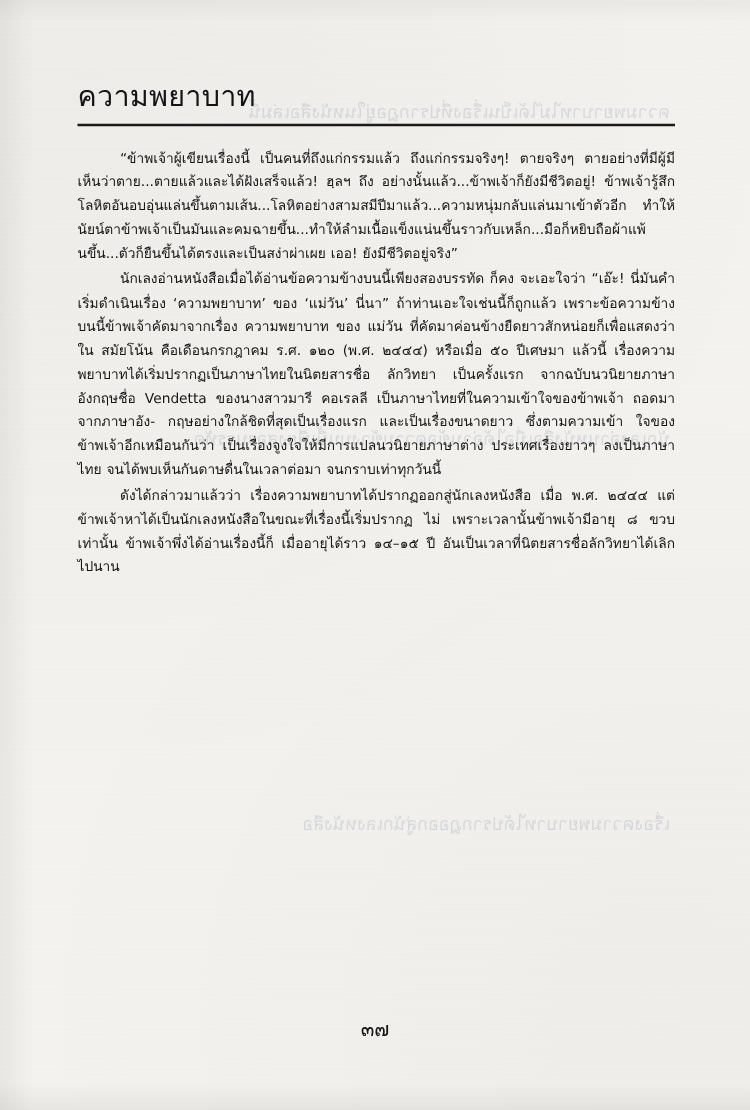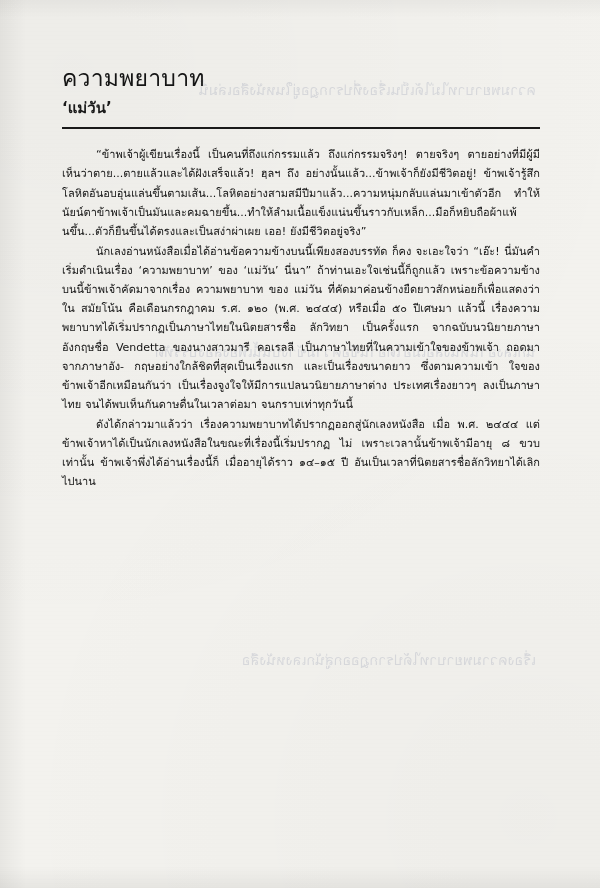--- a/index.html
+++ b/index.html
@@ -125,23 +125,23 @@
   <div class="edge-shadow-left"></div>
   <div class="edge-shadow-top"></div>
   <div class="edge-shadow-bottom"></div>
 
   <div class="bleed-through bleed-1">ความพยาบาทไม่ได้เป็นเรื่องที่ปรากฏอยู่ในหนังสือเล่มนี้</div>
   <div class="bleed-through bleed-2">นักเลงอ่านหนังสือเมื่อได้อ่านข้อความข้างบนนี้เพียงสองบรรทัด</div>
   <div class="bleed-through bleed-3">เรื่องความพยาบาทได้ปรากฏออกสู่นักเลงหนังสือ</div>
 
   <div class="content">
     <h1 class="title">ความพยาบาท</h1>
-    <div class="subtitle">‘แม่วัน’</div>
     <div class="rule"></div>
 
     <div class="body-text">
       <p class="para">“ข้าพเจ้าผู้เขียนเรื่องนี้   เป็นคนที่ถึงแก่กรรมแล้ว   ถึงแก่กรรมจริงๆ! ตายจริงๆ ตายอย่างที่มีผู้มีเห็นว่าตาย...ตายแล้วและได้ฝังเสร็จแล้ว! ฮฺลฯ ถึง อย่างนั้นแล้ว...ข้าพเจ้าก็ยังมีชีวิตอยู่!   ข้าพเจ้ารู้สึกโลหิตอันอบอุ่นแล่นขึ้นตามเส้น...โลหิตอย่างสามสมีปีมาแล้ว...ความหนุ่มกลับแล่นมาเข้าตัวอีก ทำให้นัยน์ตาข้าพเจ้าเป็นมันและคมฉายขึ้น...ทำให้ลำมเนื้อแข็งแน่นขึ้นราวกับเหล็ก...มือก็หยิบถือผ้าแพ้นขึ้น...ตัวก็ยืนขึ้นได้ตรงและเป็นสง่าผ่าเผย   เออ! ยังมีชีวิตอยู่จริง”</p>
       <p class="para">นักเลงอ่านหนังสือเมื่อได้อ่านข้อความข้างบนนี้เพียงสองบรรทัด   ก็คง จะเอะใจว่า “เอ๊ะ! นี่มันคำเริ่มดำเนินเรื่อง ‘ความพยาบาท’ ของ ‘แม่วัน’ นี่นา” ถ้าท่านเอะใจเช่นนี้ก็ถูกแล้ว   เพราะข้อความข้างบนนี้ข้าพเจ้าคัดมาจากเรื่อง ความพยาบาท ของ แม่วัน   ที่คัดมาค่อนข้างยืดยาวสักหน่อยก็เพื่อแสดงว่าใน สมัยโน้น คือเดือนกรกฎาคม ร.ศ. ๑๒๐ (พ.ศ. ๒๔๔๔) หรือเมื่อ ๕๐ ปีเศษมา แล้วนี้ เรื่องความพยาบาทได้เริ่มปรากฏเป็นภาษาไทยในนิตยสารชื่อ ลักวิทยา เป็นครั้งแรก   จากฉบับนวนิยายภาษาอังกฤษชื่อ Vendetta   ของนางสาวมารี คอเรลลี     เป็นภาษาไทยที่ในความเข้าใจของข้าพเจ้า   ถอดมาจากภาษาอัง- กฤษอย่างใกล้ชิดที่สุดเป็นเรื่องแรก   และเป็นเรื่องขนาดยาว   ซึ่งตามความเข้า ใจของข้าพเจ้าอีกเหมือนกันว่า   เป็นเรื่องจูงใจให้มีการแปลนวนิยายภาษาต่าง ประเทศเรื่องยาวๆ ลงเป็นภาษาไทย   จนได้พบเห็นกันดาษดื่นในเวลาต่อมา จนกราบเท่าทุกวันนี้</p>
       <p class="para">ดังได้กล่าวมาแล้วว่า เรื่องความพยาบาทได้ปรากฏออกสู่นักเลงหนังสือ เมื่อ พ.ศ. ๒๔๔๔ แต่ข้าพเจ้าหาได้เป็นนักเลงหนังสือในขณะที่เรื่องนี้เริ่มปรากฏ ไม่ เพราะเวลานั้นข้าพเจ้ามีอายุ ๘  ขวบเท่านั้น   ข้าพเจ้าพึ่งได้อ่านเรื่องนี้ก็ เมื่ออายุได้ราว ๑๔–๑๕ ปี อันเป็นเวลาที่นิตยสารชื่อลักวิทยาได้เลิกไปนาน</p>
     </div>
   </div>
 
+  <div class="page-number">๓๗</div>
 </div>
 
 </body></html>

